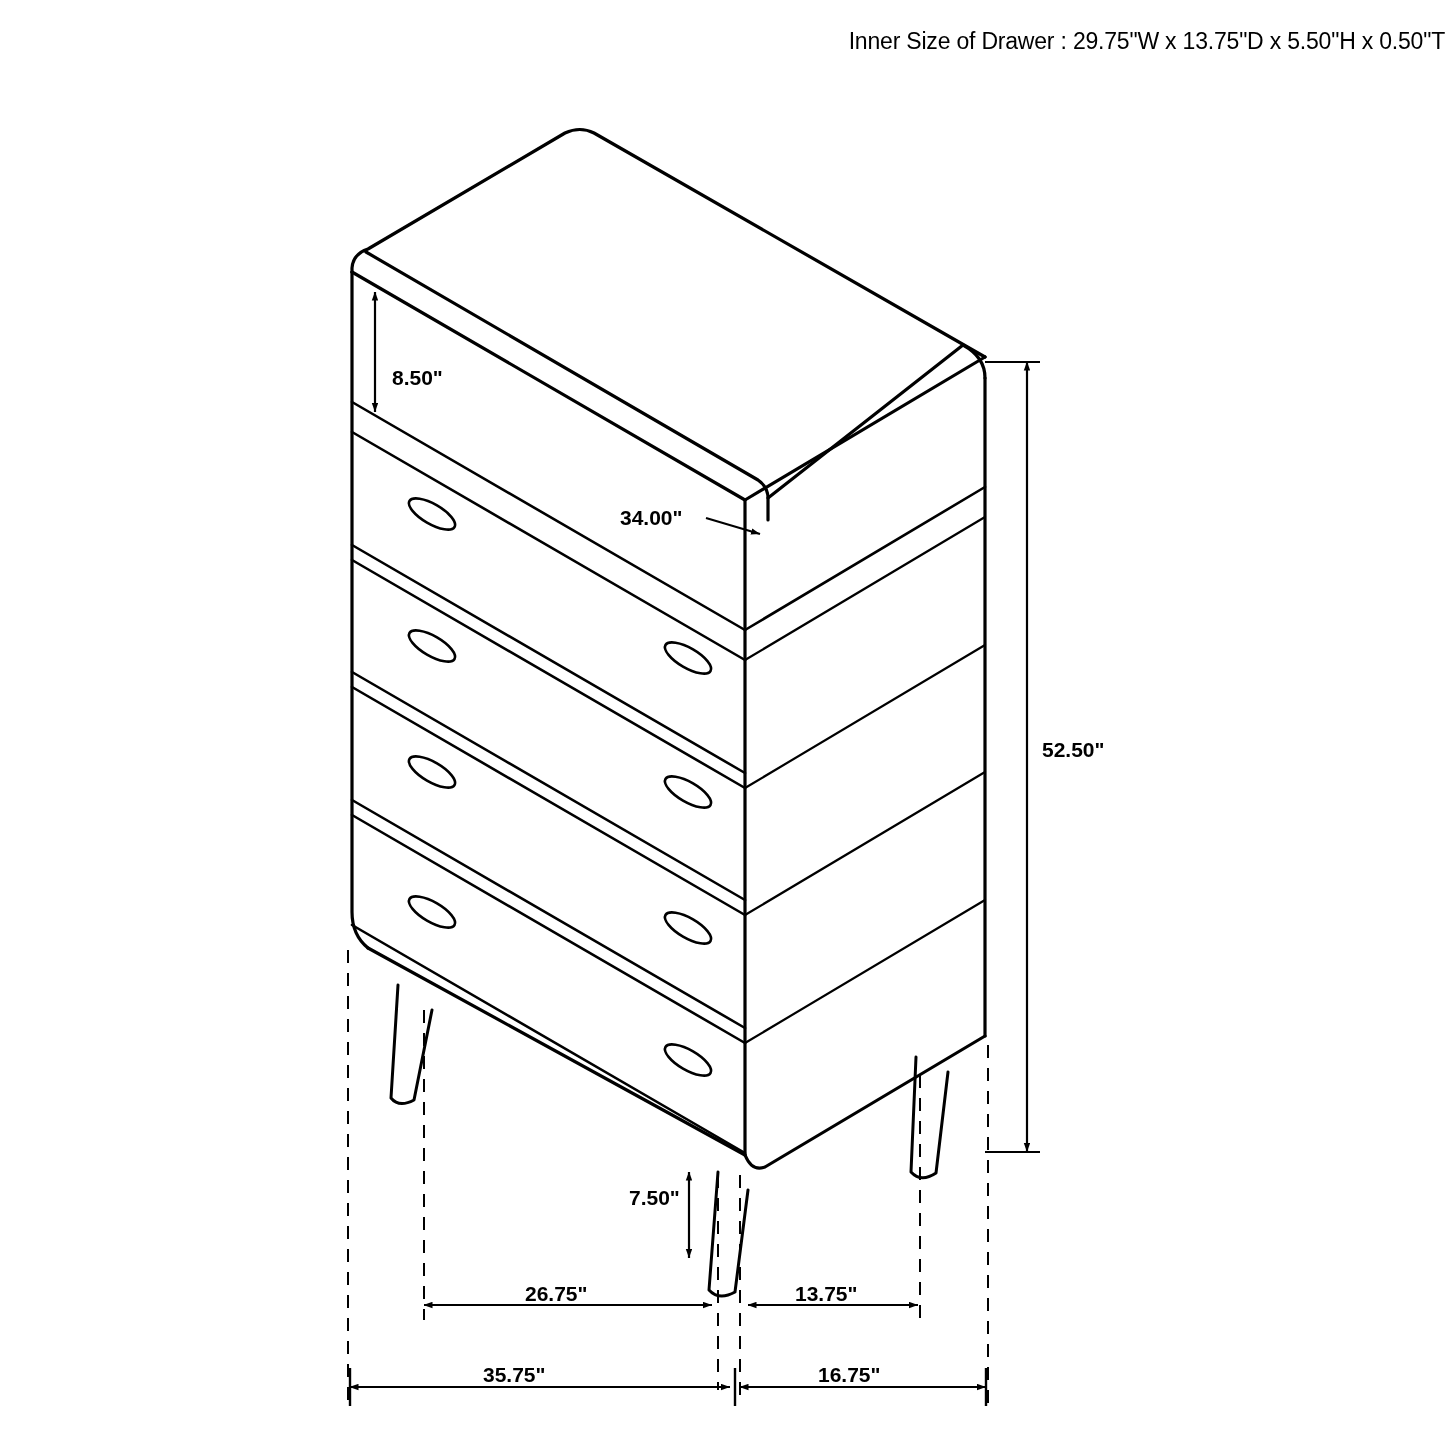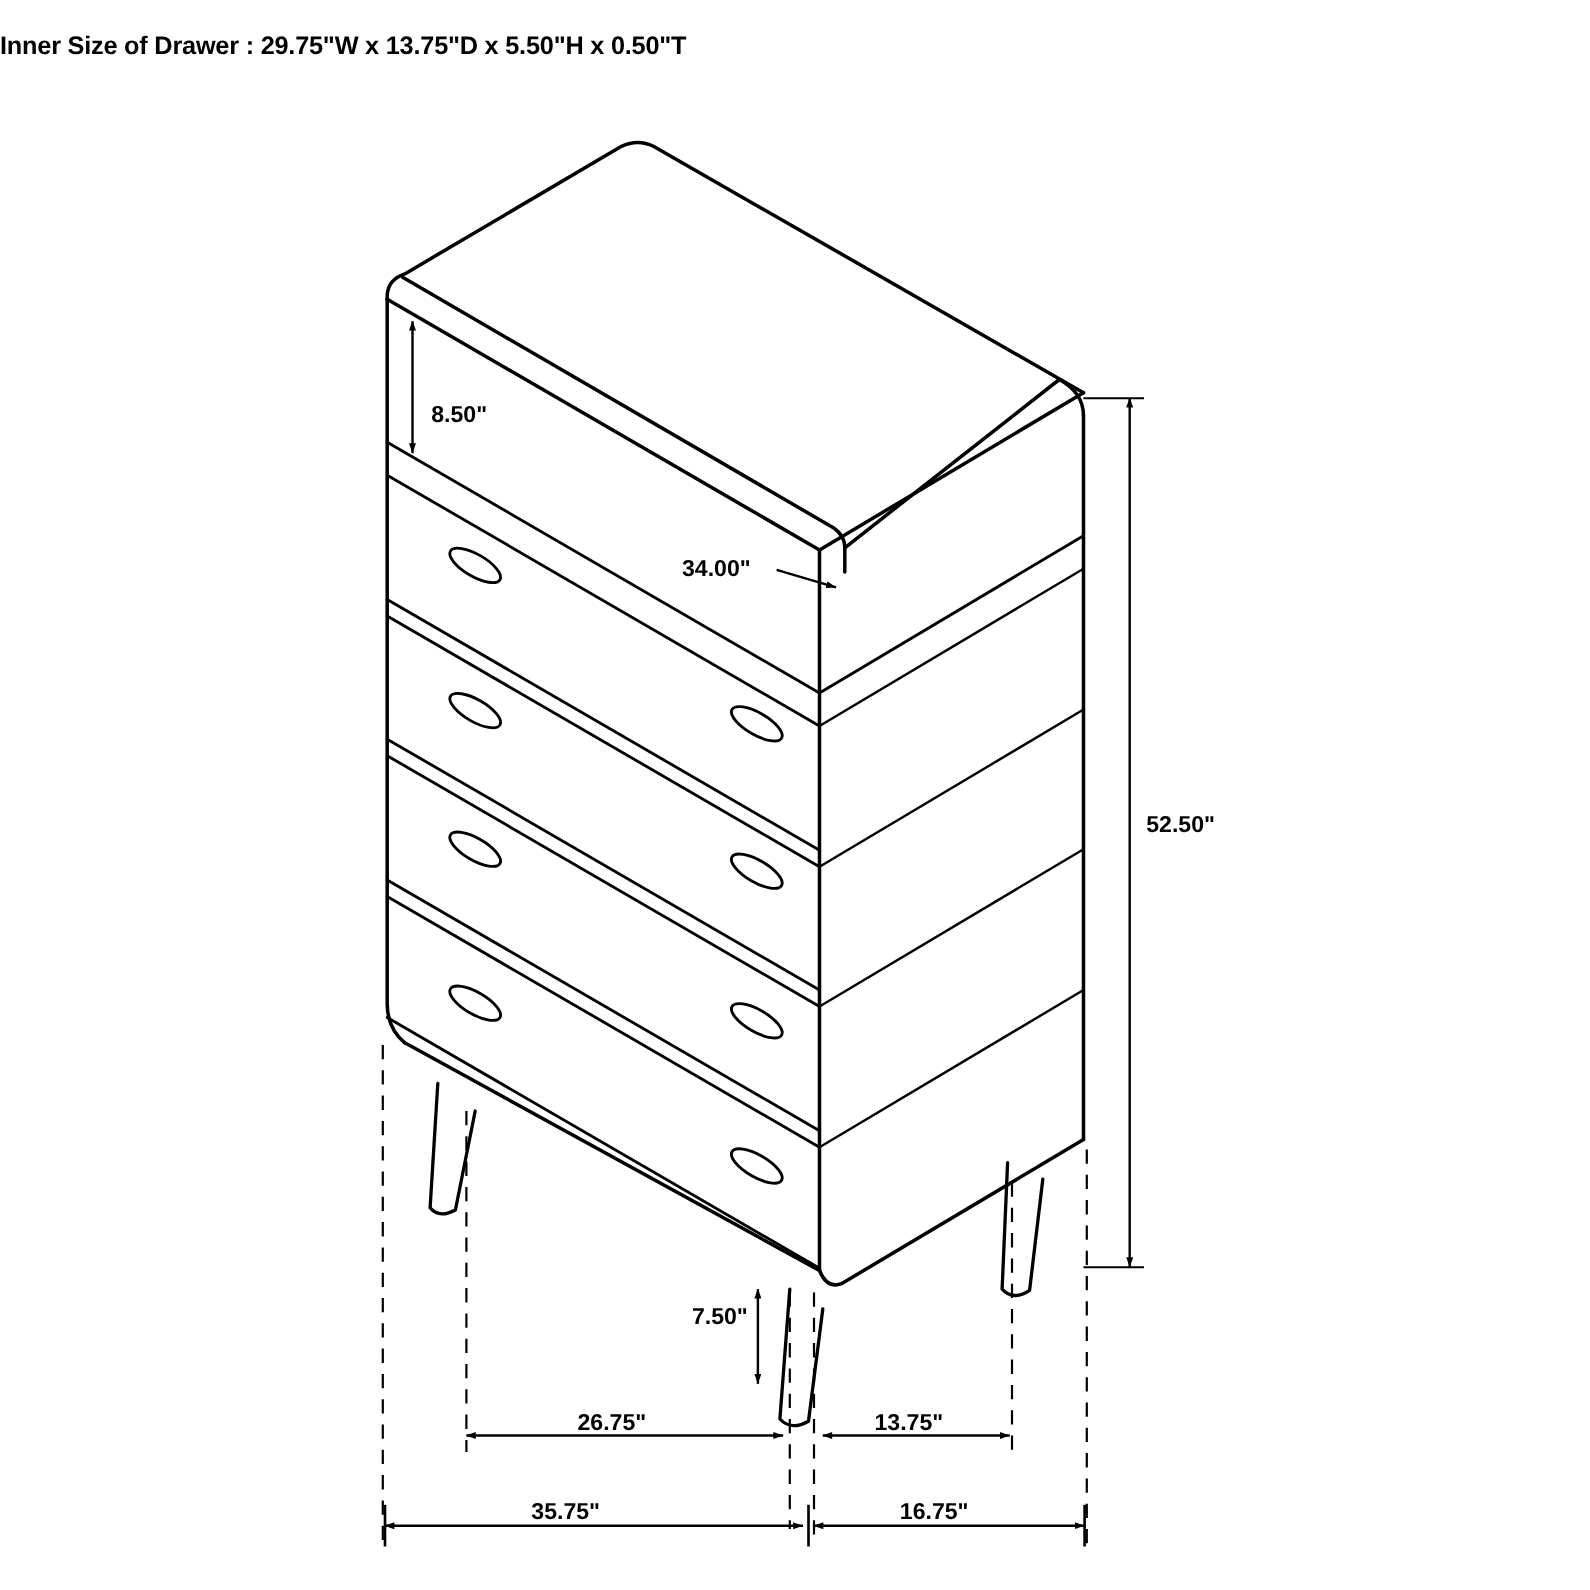--- a/index.html
+++ b/index.html
@@ -19,23 +19,23 @@
     position: absolute;
     left: 0; top: 0;
     width: 1445px;
     height: 1445px;
   }
   .title {
     position: absolute;
     left: 0;
     top: 28px;
     width: 1445px;
-    text-align: left;
+    text-align: right;
     font-size: 23px;
-    font-weight: bold;
+    font-weight: normal;
     letter-spacing: -0.2px;
   }
   svg.drawing {
     position: absolute;
     left: 0;
     top: 0;
     width: 1445px;
     height: 1445px;
   }
   .dim-label {

